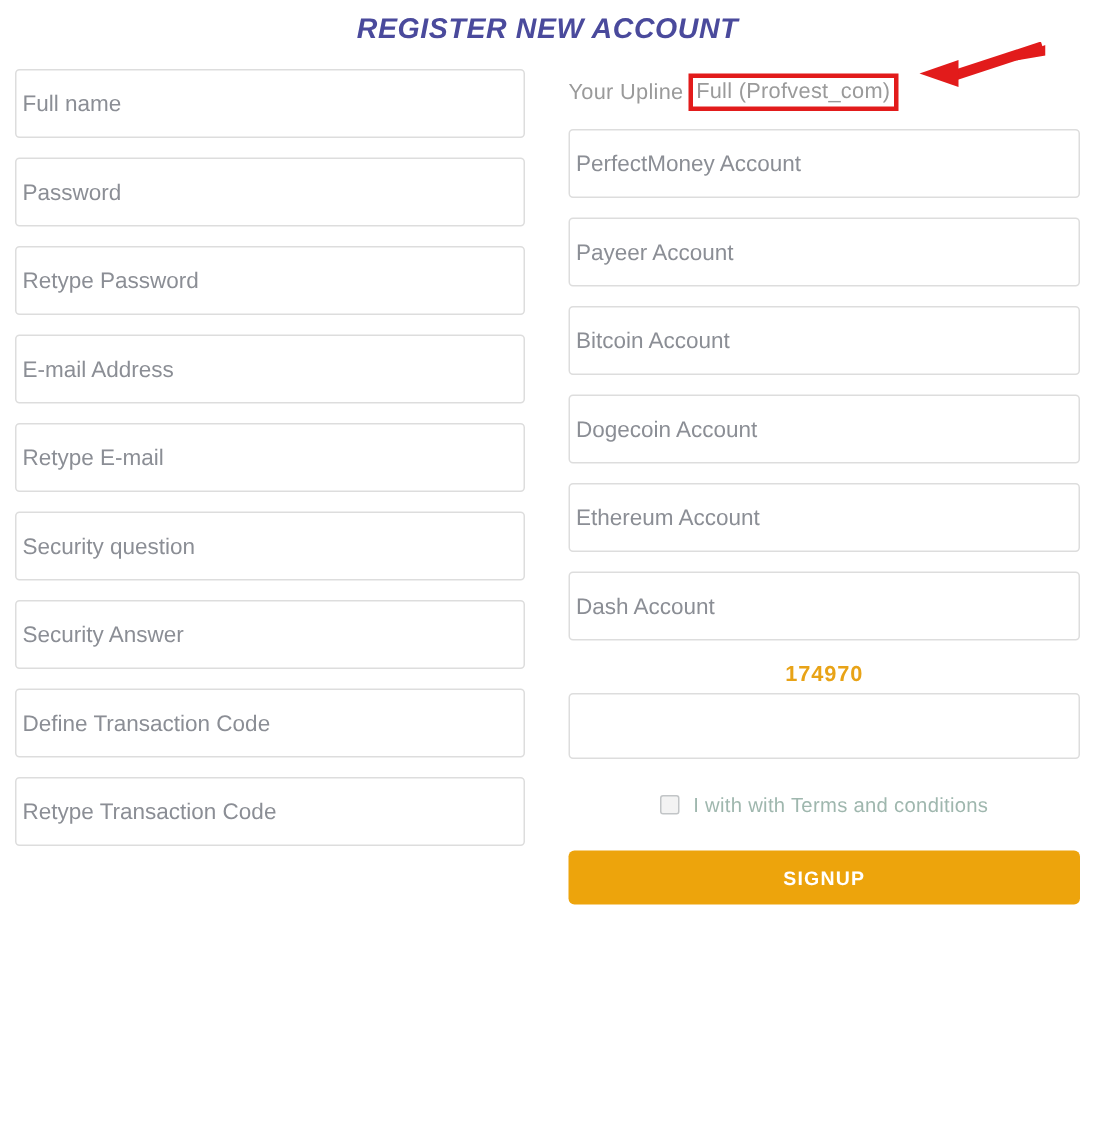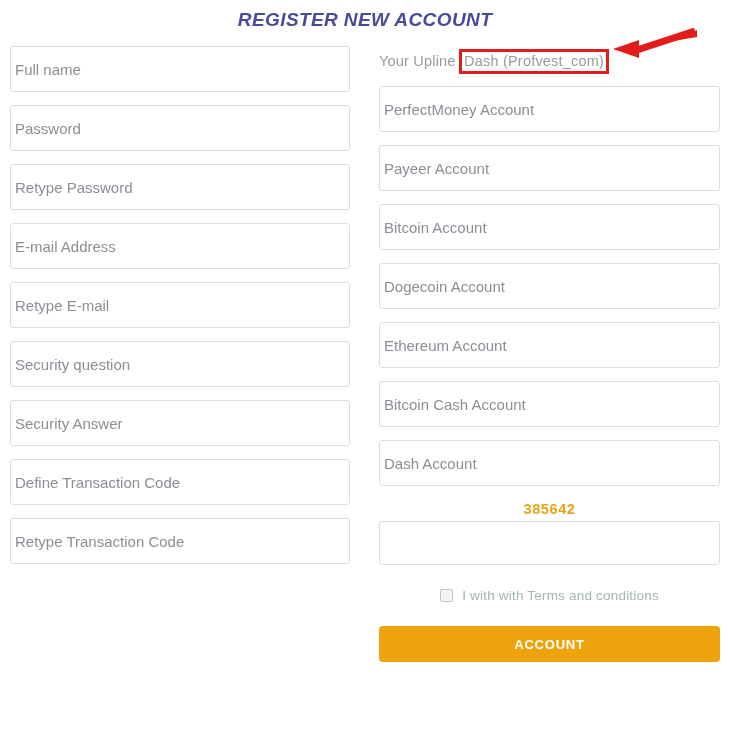--- a/index.html
+++ b/index.html
@@ -171,42 +171,41 @@
     <input type="text" class="field" placeholder="Security Answer" style="">
     <input type="text" class="field" placeholder="Define Transaction Code" style="">
     <input type="text" class="field" placeholder="Retype Transaction Code" style="">
   </div>
 
 <div class="col-right">
 
   <div class="upline-row">
     <span class="upline-label">Your Upline</span>
     <span class="upline-boxed">
-      <span class="upline-value">Dash (Profvest_com)</span>
+      <span class="upline-value">Full (Profvest_com)</span>
     </span>
   </div>
 
   <div id="payment-fields-host">
       <input type="text" class="field" placeholder="PerfectMoney Account" style="">
       <input type="text" class="field" placeholder="Payeer Account" style="">
       <input type="text" class="field" placeholder="Bitcoin Account" style="">
       <input type="text" class="field" placeholder="Dogecoin Account" style="">
       <input type="text" class="field" placeholder="Ethereum Account" style="">
-      <input type="text" class="field" placeholder="Bitcoin Cash Account" style="">
       <input type="text" class="field" placeholder="Dash Account" style="">
     </div>
 
-  <div class="captcha-code">385642</div>
+  <div class="captcha-code">174970</div>
   <input class="field captcha-field" type="text" placeholder="" style="">
 
   <div class="terms-row">
     <span class="terms-checkbox"></span>
     <span class="terms-text">I with with Terms and conditions</span>
   </div>
 
-  <button class="signup-btn">ACCOUNT</button>
+  <button class="signup-btn">SIGNUP</button>
 </div>
 
 <svg class="red-arrow" viewBox="0 0 90 42">
   <polygon points="90,2 30,24 30,16 8,21 30,27 30,19 90,9" fill="#e21b1b"></polygon>
   <path d="M88,3 L30,22" stroke="#e21b1b" stroke-width="7" stroke-linecap="butt"></path>
   <polygon points="6,21 32,12 32,30" fill="#e21b1b"></polygon>
 </svg>
 
 </body></html>

